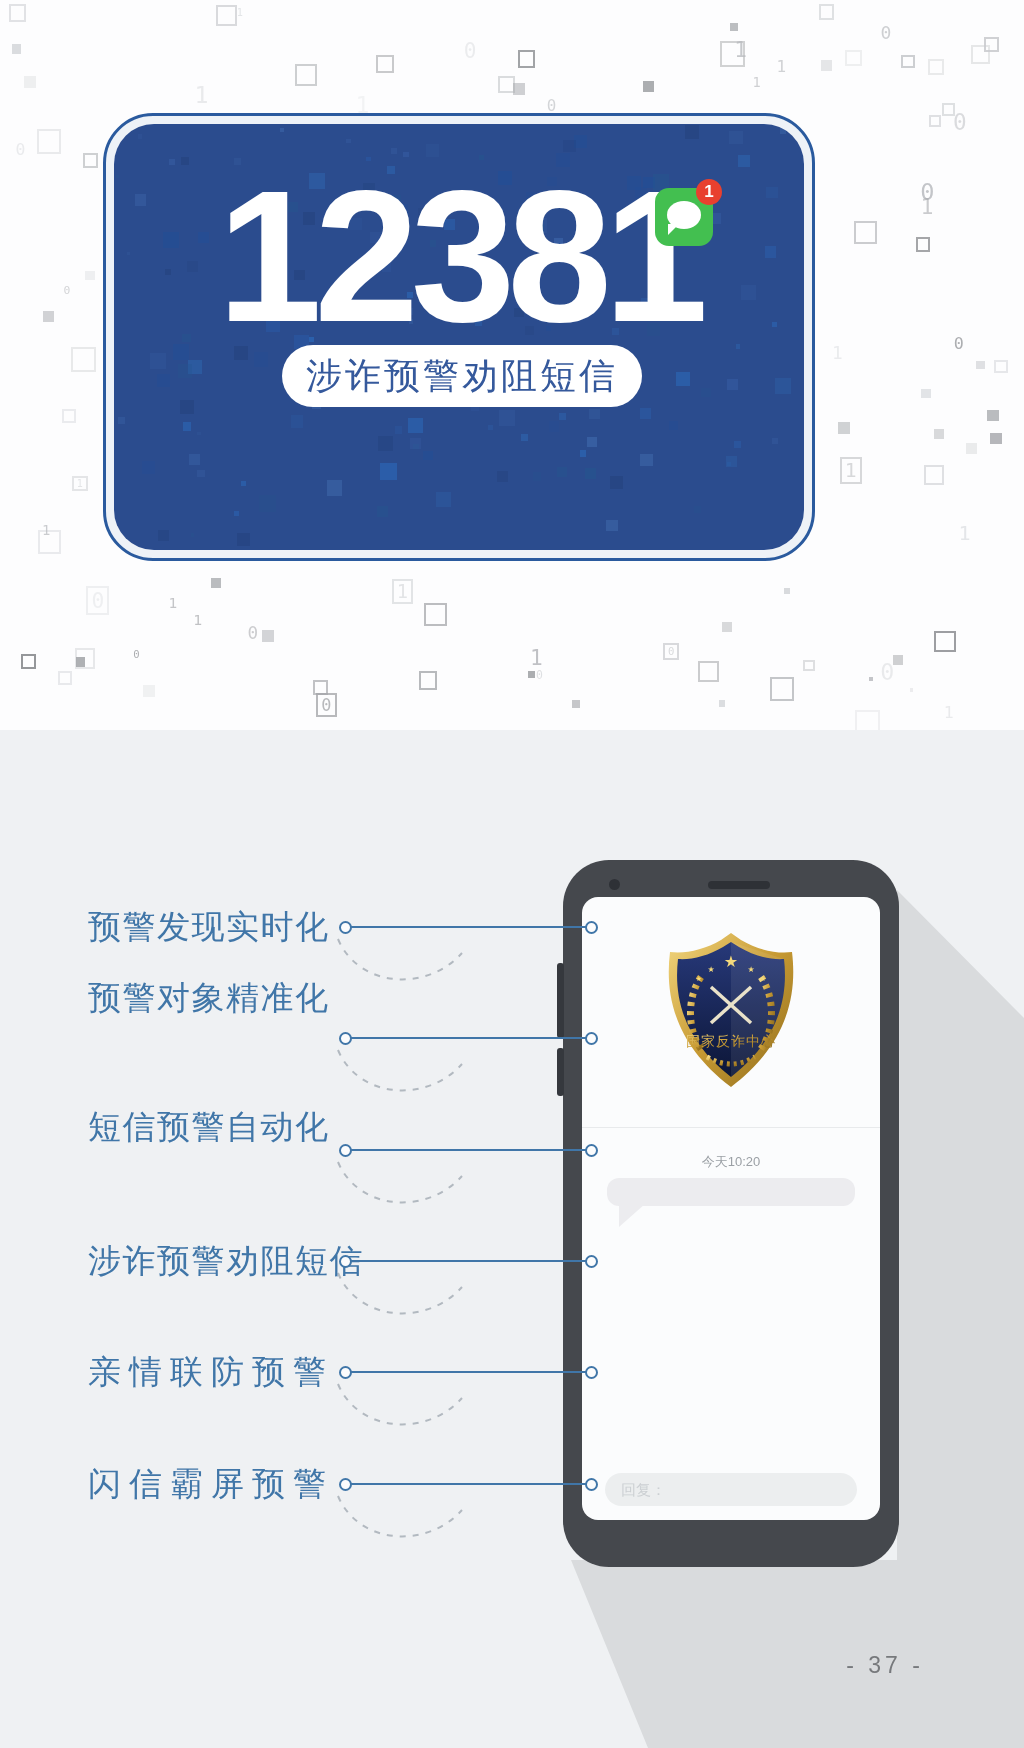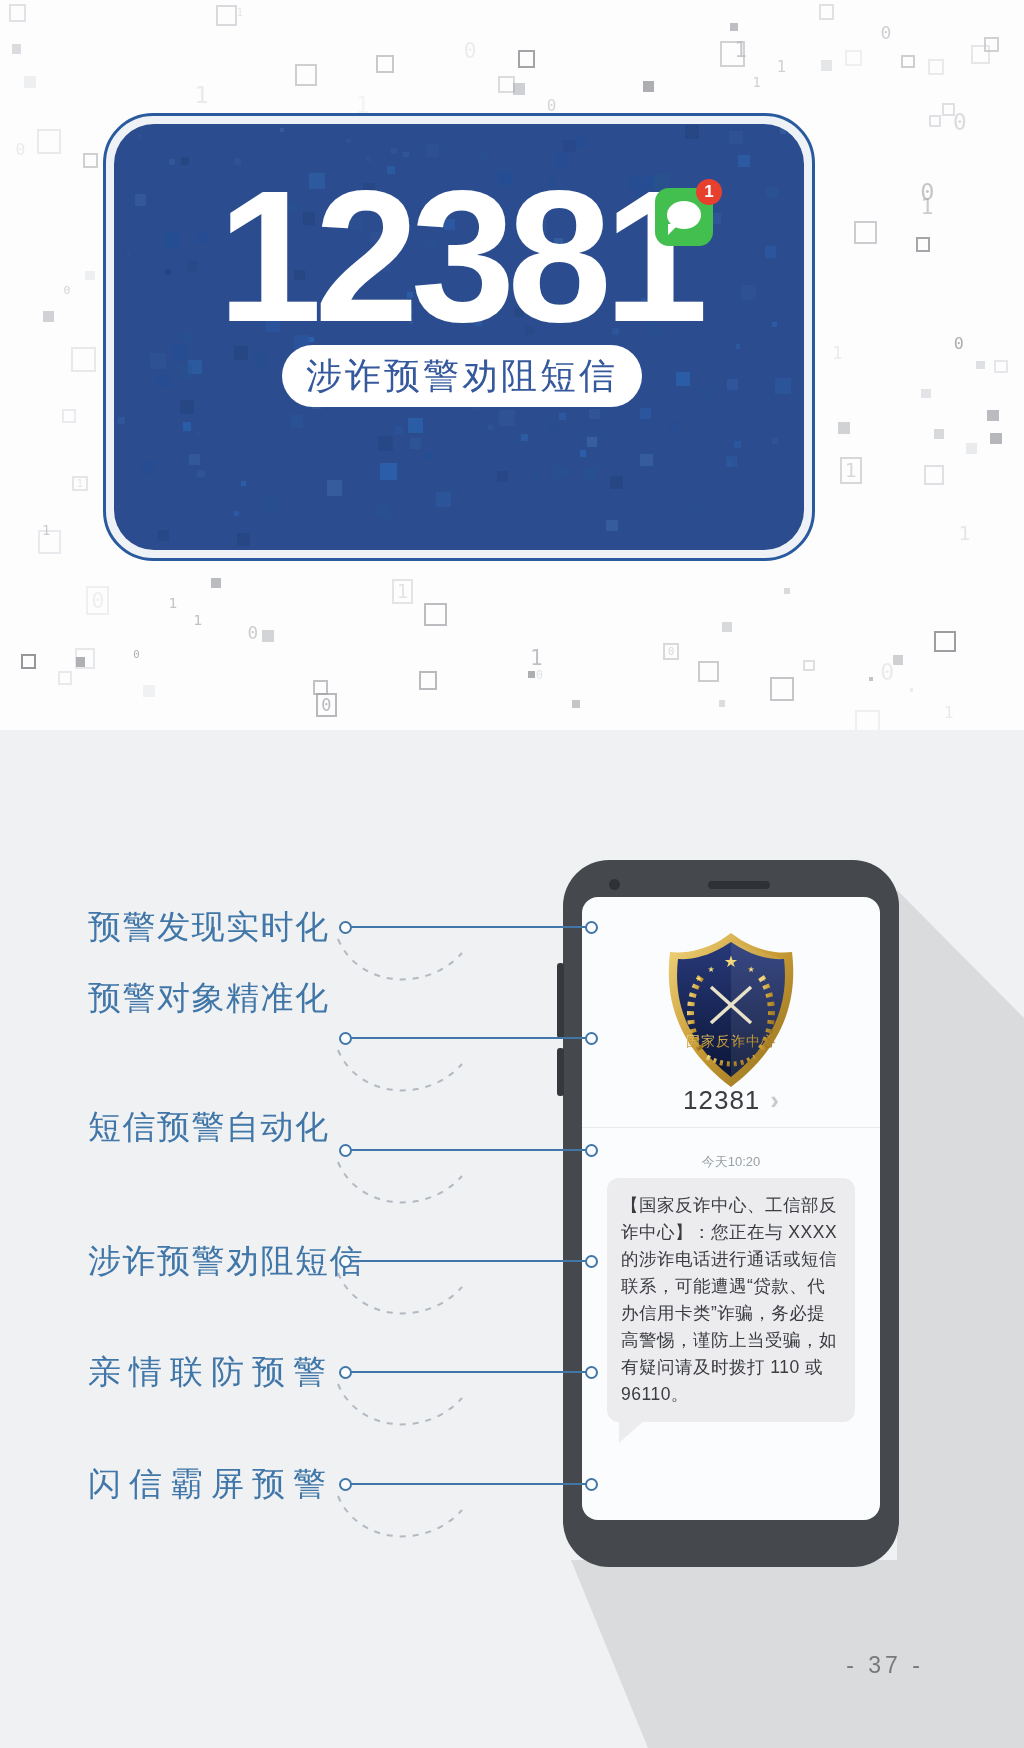--- a/index.html
+++ b/index.html
@@ -412,28 +412,25 @@
           <text x="66" y="36" text-anchor="middle" font-size="16" fill="#f3d97c">★</text>
           <text x="46" y="41" text-anchor="middle" font-size="8" fill="#f3d97c">★</text>
           <text x="86" y="41" text-anchor="middle" font-size="8" fill="#f3d97c">★</text>
           <text x="34" y="50" text-anchor="middle" font-size="7" fill="#f3d97c">★</text>
           <text x="98" y="50" text-anchor="middle" font-size="7" fill="#f3d97c">★</text>
           <text x="66" y="115" text-anchor="middle" font-size="14" letter-spacing="1" fill="url(#gold)">国家反诈中心</text>
           <path d="M42 126 Q66 140 90 126" fill="none" stroke="url(#gold)" stroke-width="5" stroke-dasharray="3 4"></path>
         </svg>
       </div>
 
-      <div class="sender-row">
-        <span class="sender-number">12381</span><span class="sender-chevron">›</span>
-      </div>
       <div class="screen-divider"></div>
       <div class="timestamp">今天10:20</div>
 
       <div class="sms-bubble">
-        <span>【国家反诈中心、工信部反诈中心】：您正在与 XXXX 的涉诈电话进行通话或短信联系，可能遭遇“贷款、代办信用卡类”诈骗，务必提高警惕，谨防上当受骗，如有疑问请及时拨打 110 或 96110。</span>
         <div class="bubble-tail"></div>
       </div>
 
+      <div class="reply-pill">回复：</div>
     </div>
   </div>
 
   <div class="page-number">- 37 -</div>
 </div>
 
 </body></html>

